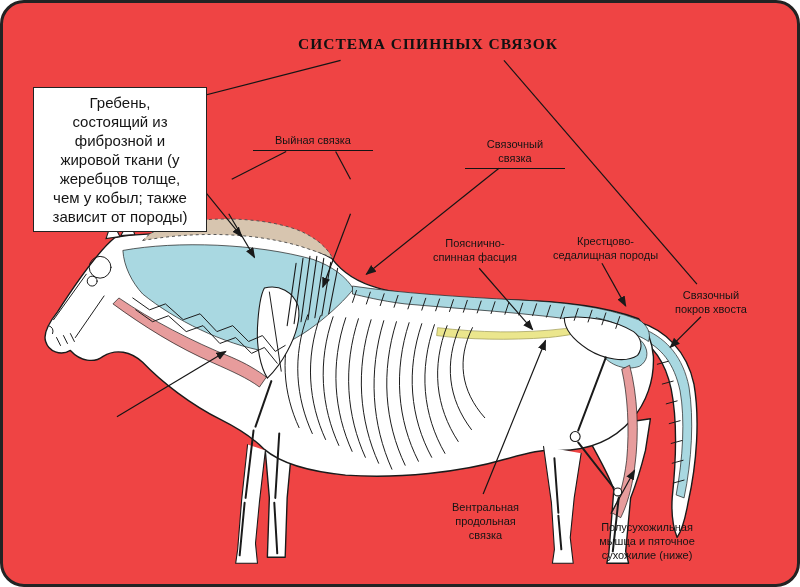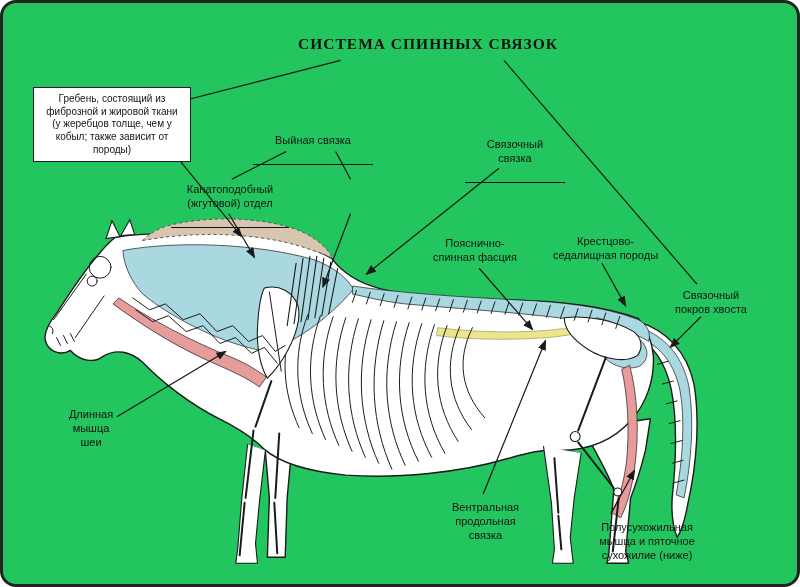--- a/index.html
+++ b/index.html
@@ -1,33 +1,33 @@
 <!DOCTYPE html>
 <html style="--line: #1a1a1a; --ligament_blue: #a9d8e1; --crest_tan: #d7c5af; --muscle_pink: #e79c9c; --fascia_yellow: #ebe68d;"><head>
 <meta charset="utf-8">
 <style>
   html,body{margin:0;padding:0;background:#fff;}
   .frame{
     position:relative;width:800px;height:587px;box-sizing:border-box;
-    background:#22c55e;border:3px solid #232323;border-radius:16px;overflow:hidden;
+    background:#ef4444;border:3px solid #232323;border-radius:24px;overflow:hidden;
     font-family:"Liberation Sans",sans-serif;
   }
   .art{position:absolute;left:0;top:0;width:100%;height:100%;}
   .title{
     position:absolute;left:245px;top:32px;width:360px;text-align:center;
     font-family:"Liberation Serif",serif;font-weight:bold;font-size:15.5px;
     letter-spacing:1px;color:#111;
   }
   .lbl{
     position:absolute;font-size:11px;line-height:1.27;color:#141414;
     text-align:center;white-space:pre-line;
   }
-  .u{border-bottom:1.3px solid #141414;padding-bottom:16px;}
+  .u{border-bottom:1.3px solid #141414;padding-bottom:2px;}
   .box{
-    border:1.3px solid #232323;padding:5px 8px;font-size:10px;background:#fff;
+    border:1.3px solid #232323;padding:5px 16px;font-size:15px;background:#fff;
   }
   
   .outline{fill:#ffffff;stroke:#1a1a1a;stroke-width:1.4;stroke-linejoin:round;}
   .ln{stroke:#1a1a1a;stroke-width:1.1;fill:none;stroke-linecap:round;}
   .thin{stroke-width:1;}
   .bone{stroke:#1a1a1a;stroke-width:2;fill:none;stroke-linecap:round;}
   .f-blue{fill:var(--ligament_blue,#a9d8e1);stroke:#1a1a1a;stroke-width:.7;}
   .f-tan{fill:var(--crest_tan,#d7c5af);stroke:#555;stroke-width:1;stroke-dasharray:3 3;}
   .f-pink{fill:var(--muscle_pink,#e79c9c);stroke:#1a1a1a;stroke-width:.7;}
   .f-yellow{fill:var(--fascia_yellow,#ebe68d);stroke:#9d9850;stroke-width:.7;}
@@ -202,33 +202,28 @@
       <path d="M114 418 L224 352" marker-end="url(#ah)"></path>
       <path d="M484 496 L547 341" marker-end="url(#ah)"></path>
       <path d="M613 516 L637 472" marker-end="url(#ah)"></path>
     </g>
   </svg>
 
   <div class="title">СИСТЕМА СПИННЫХ СВЯЗОК</div>
 
   <div class="lbl box" style="left:30px;top:84px;width:140px">Гребень, состоящий из фиброзной и жировой ткани (у жеребцов толще, чем у кобыл; также зависит от породы)</div>
   <div class="lbl u" style="left:250px;top:131px;width:120px">Выйная связка</div>
-  <div class="lbl u" style="left:168px;top:180px;width:118px">Канатоподобный
-(жгутовой) отдел</div>
   <div class="lbl u" style="left:462px;top:135px;width:100px">Связочный
 связка</div>
   <div class="lbl" style="left:413px;top:234px;width:118px">Пояснично-
 спинная фасция</div>
   <div class="lbl" style="left:540px;top:232px;width:125px">Крестцово-
 седалищная породы</div>
   <div class="lbl" style="left:658px;top:286px;width:100px">Связочный
 покров хвоста</div>
-  <div class="lbl" style="left:48px;top:405px;width:80px">Длинная
-мышца
-шеи</div>
   <div class="lbl" style="left:425px;top:498px;width:115px">Вентральная
 продольная
 связка</div>
   <div class="lbl" style="left:579px;top:518px;width:130px">Полусухожильная
 мышца и пяточное
 сухожилие (ниже)</div>
 
 </div>
 
 </body></html>

